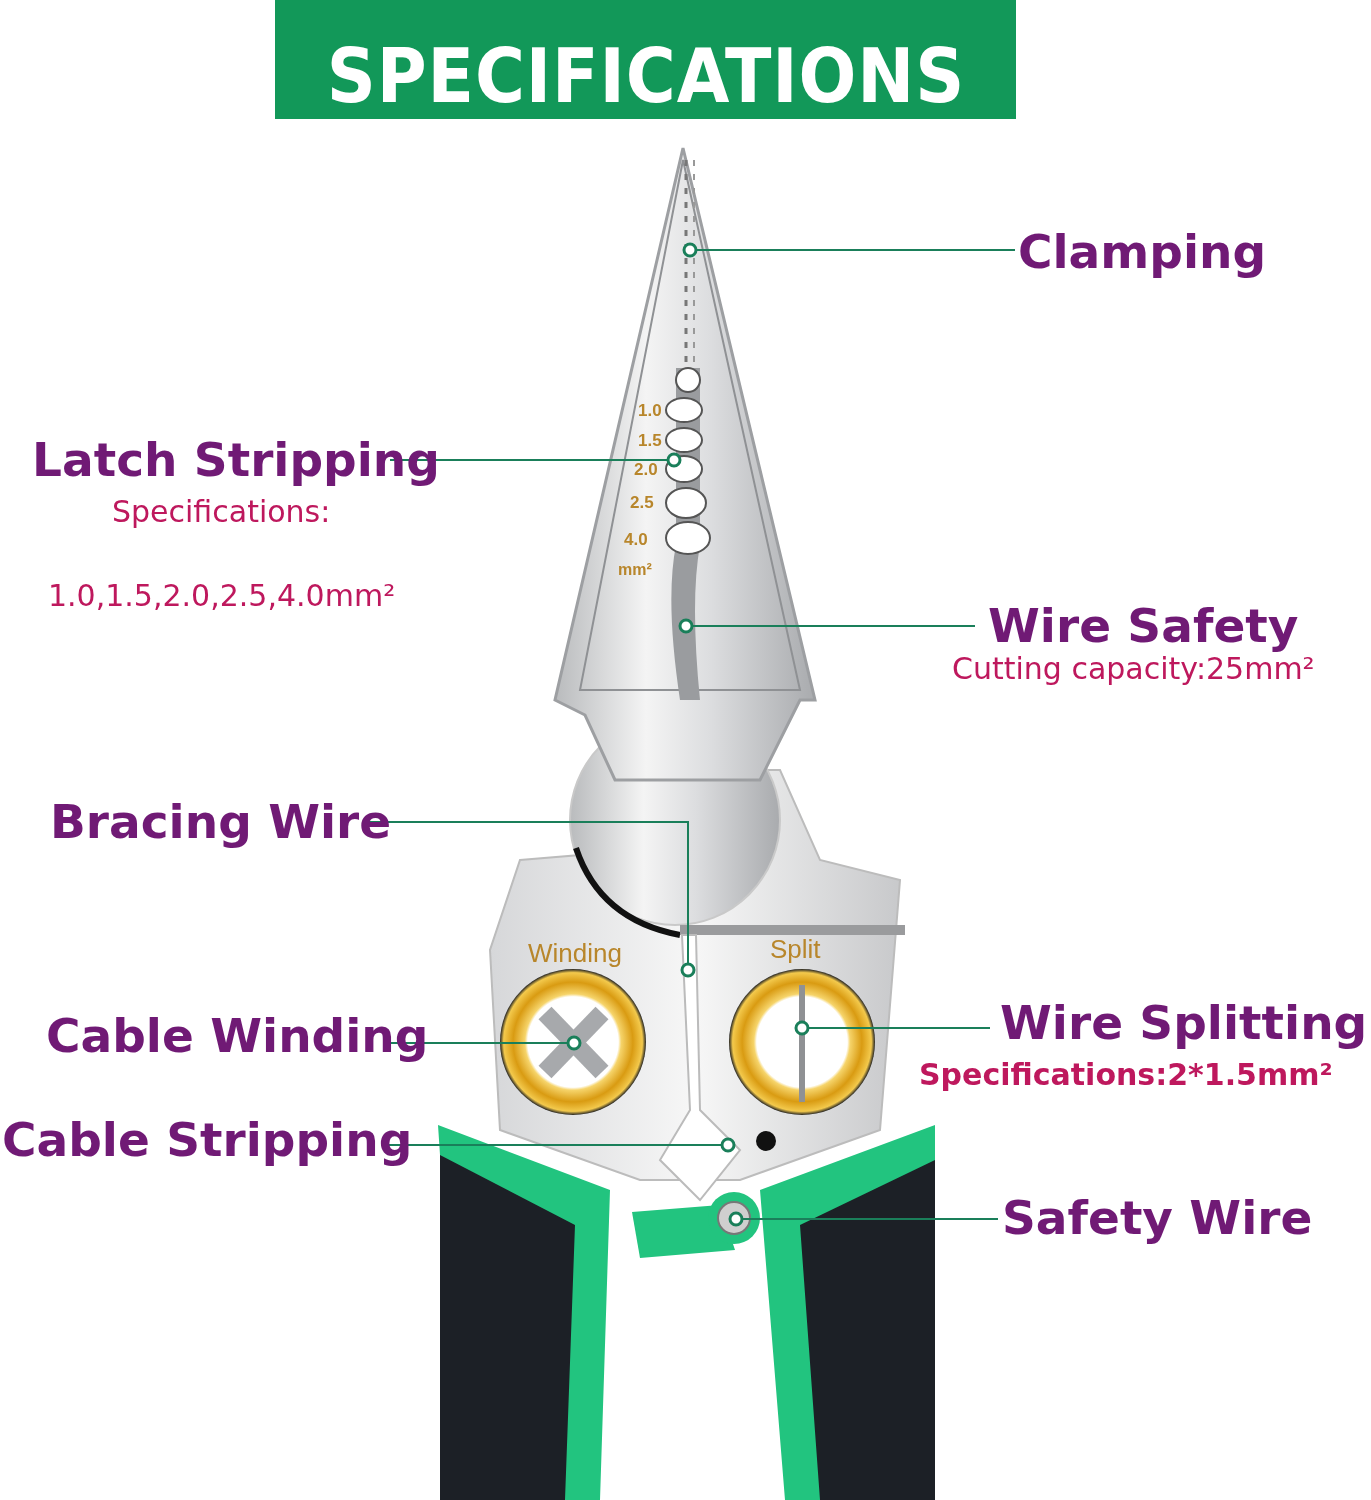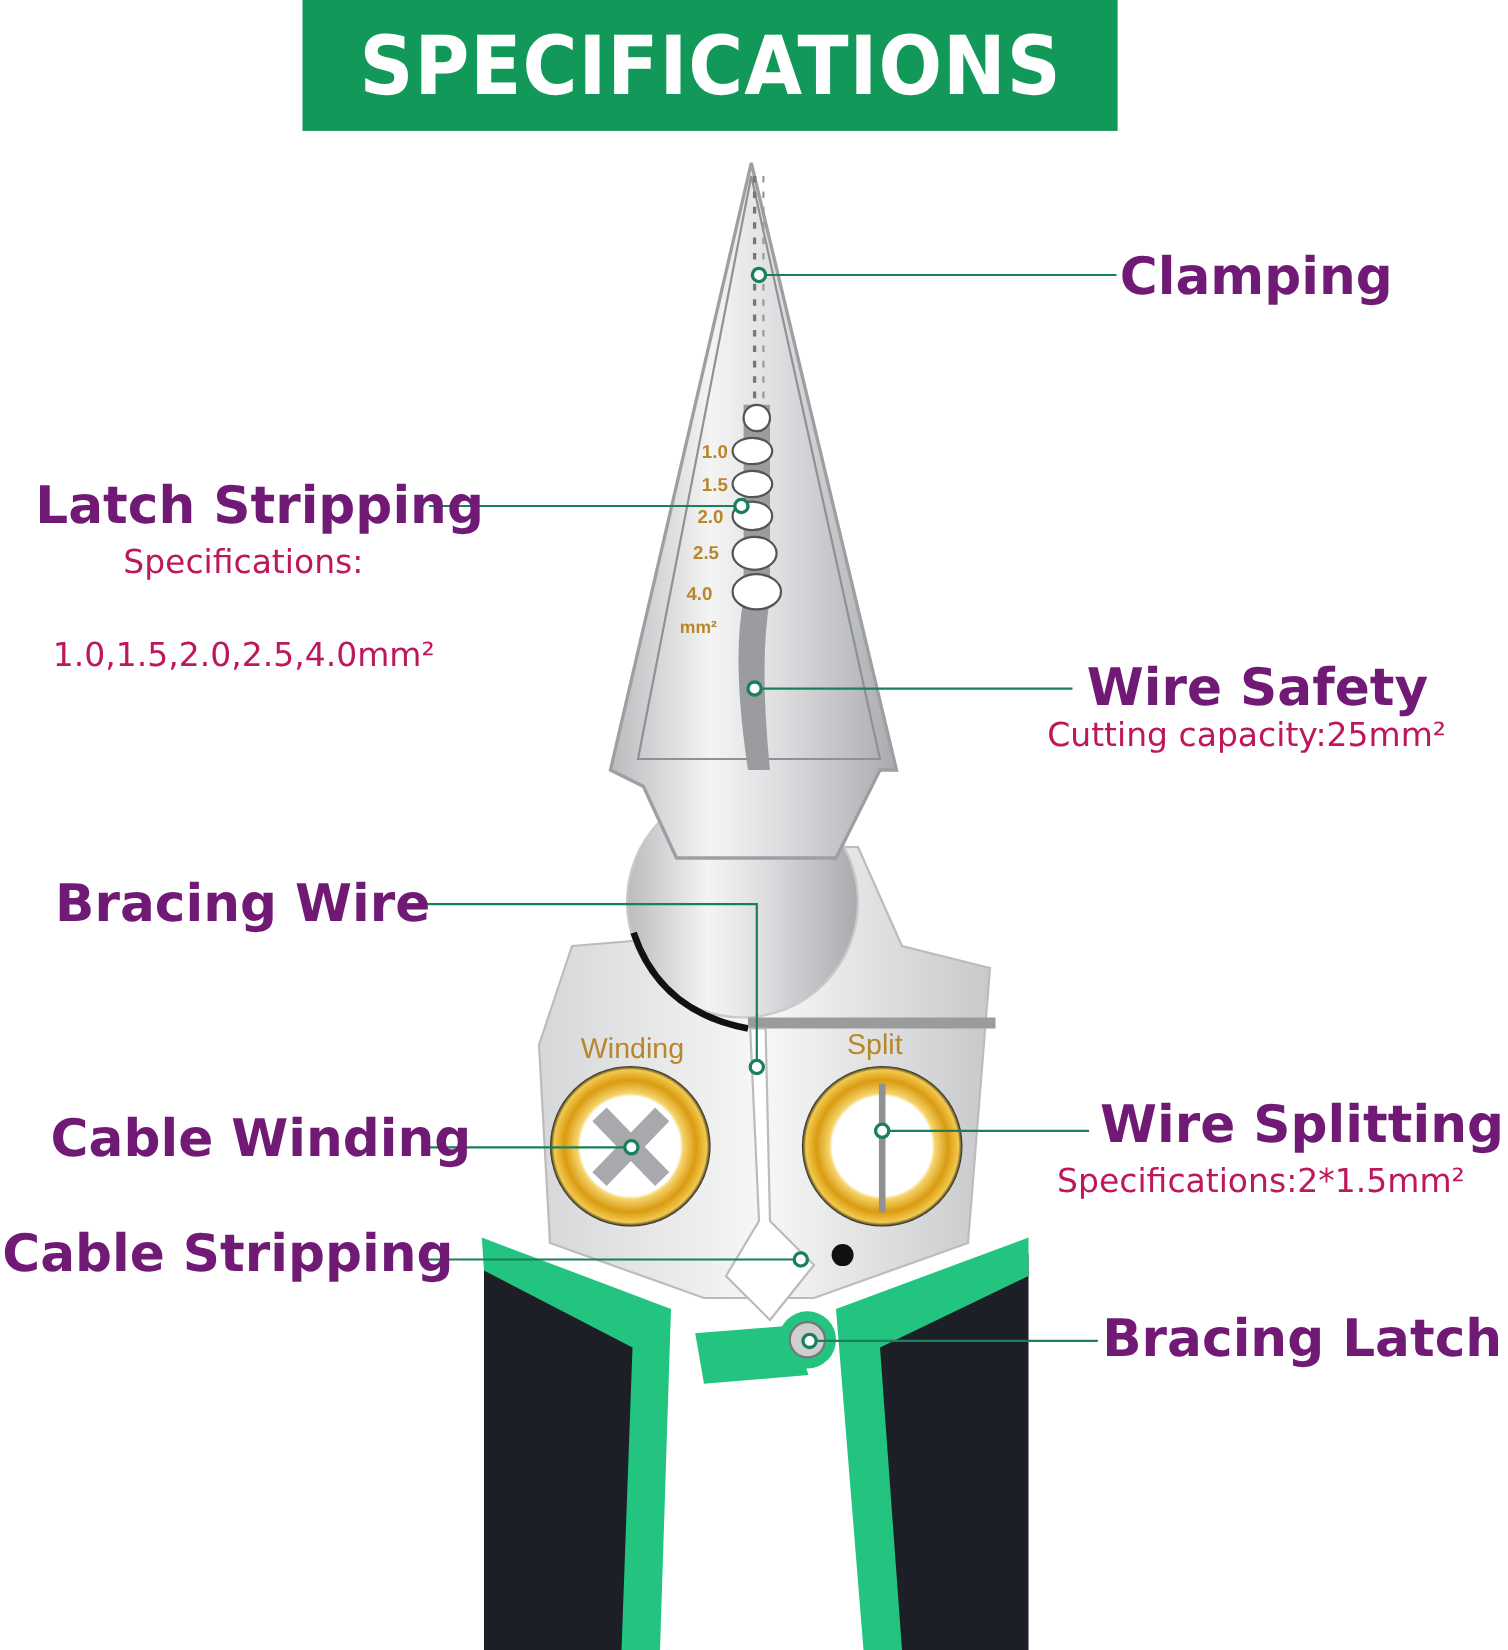--- a/index.html
+++ b/index.html
@@ -1,19 +1,19 @@
 <!DOCTYPE html>
 <html><head>
 <meta charset="utf-8">
 <style>
   html, body { margin: 0; padding: 0; background: #ffffff; }
   body { width: 1371px; height: 1500px; position: relative; overflow: hidden;
          font-family: "Liberation Sans", "DejaVu Sans", sans-serif; }
   .banner { position: absolute; left: 275px; top: 0; width: 741px; height: 119px;
-            background: #129859; display: flex; align-items: center; justify-content: center; }
+            background: #129859; display: flex; align-items: flex-end; justify-content: center; }
   .banner-text { color: #ffffff; font-weight: 700; font-size: 74px; letter-spacing: 1px;
                  font-family: "DejaVu Sans", "Liberation Sans", sans-serif; transform: scaleX(0.92); }
   .illus { position: absolute; left: 0; top: 0; width: 1371px; height: 1500px; }
   .label { position: absolute; color: #701a75; font-weight: 700; font-size: 47px; white-space: nowrap;
            font-family: "DejaVu Sans", "Liberation Sans", sans-serif; line-height: 1; }
   .sub { position: absolute; color: #be185d; font-size: 30px; white-space: nowrap;
          font-family: "DejaVu Sans", "Liberation Sans", sans-serif; line-height: 1.25; }
   .engr { font-family: "Liberation Sans", sans-serif; fill: #b8862b; font-weight: 700; }
 </style>
 </head>
@@ -127,17 +127,17 @@
 <div class="sub" style="left:48px; top:535px;margin-top:42px;">1.0,1.5,2.0,2.5,4.0mm²</div>
 
 <div class="label" style="left:988px; top:602px;">Wire Safety</div>
 <div class="sub" style="left:952px; top:650px;">Cutting capacity:25mm²</div>
 
 <div class="label" style="left:50px; top:798px;">Bracing Wire</div>
 
 <div class="label" style="left:46px; top:1012px;">Cable Winding</div>
 
 <div class="label" style="left:1000px; top:999px;text-align:center;">Wire Splitting</div>
-<div class="sub" style="left:961px; top:1056px;">Specifications:2*1.5mm²</div>
+<div class="sub" style="left:919px; top:1056px;font-weight:bold;">Specifications:2*1.5mm²</div>
 
 <div class="label" style="left:2px; top:1116px;">Cable Stripping</div>
 
-<div class="label" style="left:1002px; top:1194px;">Bracing Latch</div>
+<div class="label" style="left:1002px; top:1194px;">Safety Wire</div>
 
 </body></html>

